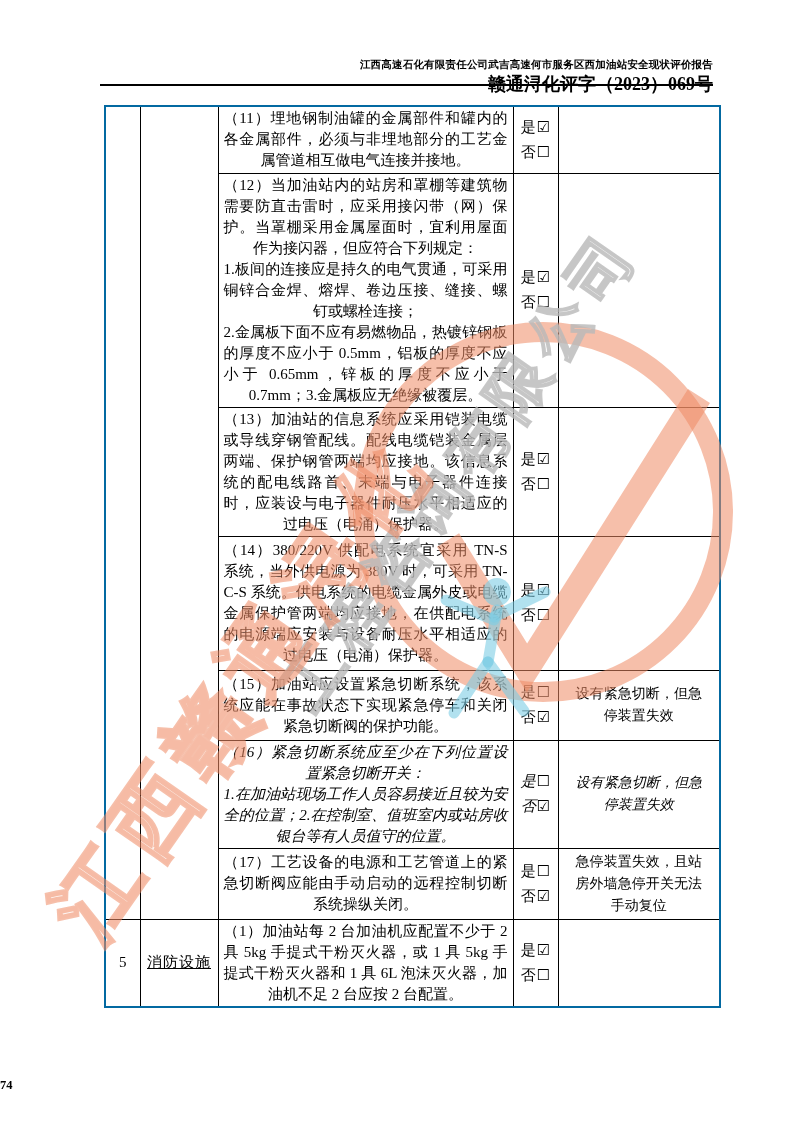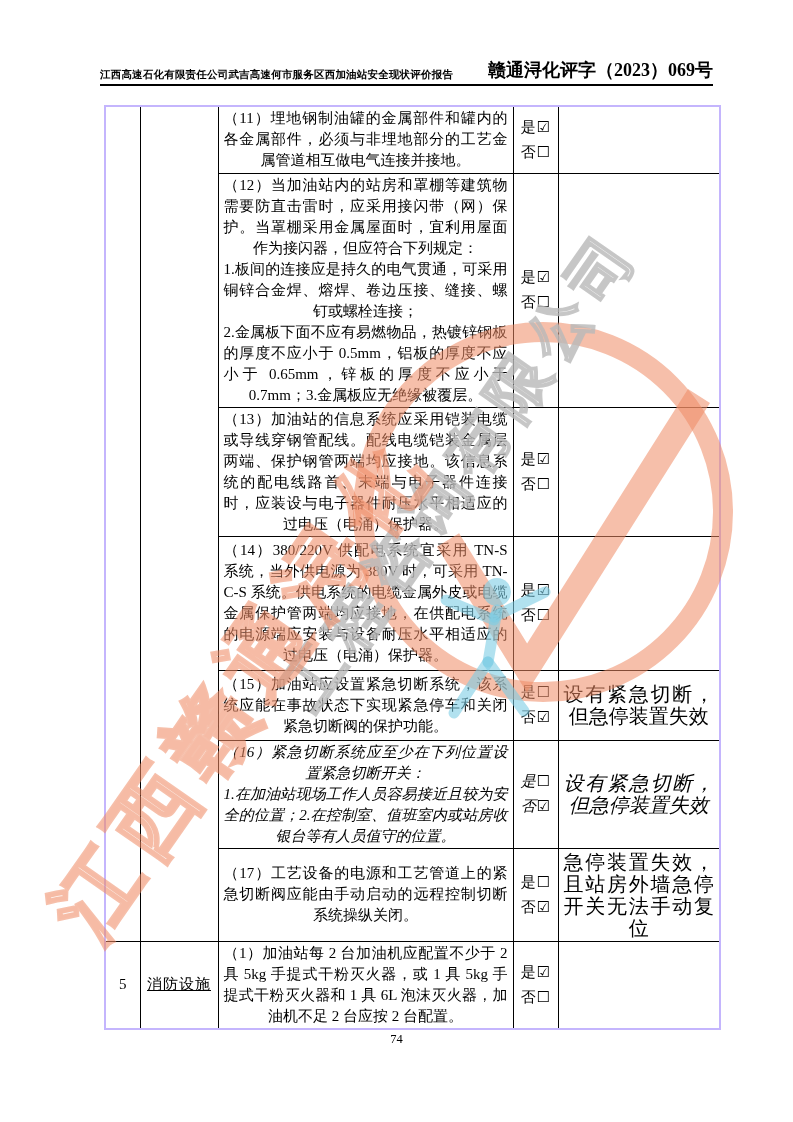--- a/index.html
+++ b/index.html
@@ -6,38 +6,39 @@
   .page{
     position:relative; width:793px; height:1122px; margin:0 auto;
     background:#fff; overflow:hidden;
     font-family:"Liberation Serif","DejaVu Serif",serif; color:#000;
   }
   
   .header{
     position:absolute; left:100px; right:80px; top:58px;
     display:flex; justify-content:space-between; align-items:flex-end;
     font-weight:bold;
+    flex-direction:column;
   }
   .header-left{font-size:10.5px; letter-spacing:0.2px;}
   .header-right{font-size:18px;}
   .header-rule{position:absolute; left:100px; right:80px; top:84px; height:2px; background:#000;}
   
   .tbl-wrap{position:absolute; left:104px; top:105px; z-index:2;}
-  table.eval{border-collapse:collapse; table-layout:fixed; width:615px; border:2px solid #c4b5fd; background:transparent;}
+  table.eval{border-collapse:collapse; table-layout:fixed; width:615px; border:2px solid #0369a1; background:transparent;}
   table.eval td{border:1px solid #000; vertical-align:middle; overflow:hidden;}
   .cell-num{text-align:center; font-size:15px;}
   .cell-cat{text-align:center; font-size:15px; letter-spacing:1px;text-decoration:underline;}
   .cell-item{padding:1px 5px; font-size:15px;}
   .cell-item p{margin:0; line-height:21px; text-align:justify; text-align-last:center;}
   .cell-yn{padding:0 1px;}
   .yn-line{display:flex; align-items:center; justify-content:center; line-height:25px; font-size:15px;}
   .cb{font-family:"DejaVu Sans",sans-serif; font-size:15px; margin-left:1px;}
-  .cell-remark{font-size:20px; line-height:22px; padding:2px 5px; text-align:justify; text-align-last:center;}
-  
-  .footer{position:absolute; left:0; right:0; top:1032px; text-align:center; font-size:12.5px;}
+  .cell-remark{font-size:14px; line-height:22px; padding:2px 17px; text-align:justify; text-align-last:center;}
+  
+  .footer{position:absolute; left:0; right:0; top:1078px; text-align:left; font-size:12.5px;font-weight:bold;}
   
   .watermark{position:absolute; inset:0; z-index:5; pointer-events:none;}
   .wm-svg{position:absolute; left:0; top:0;}
   .wm-text{
     position:absolute; white-space:nowrap; font-weight:bold;
     transform:translate(-50%,-50%) rotate(-55deg);
     font-family:"Liberation Serif","DejaVu Serif",serif;
   }
   .wm-text-upper{
     left:460px; top:470px; font-size:62px; letter-spacing:9px;

